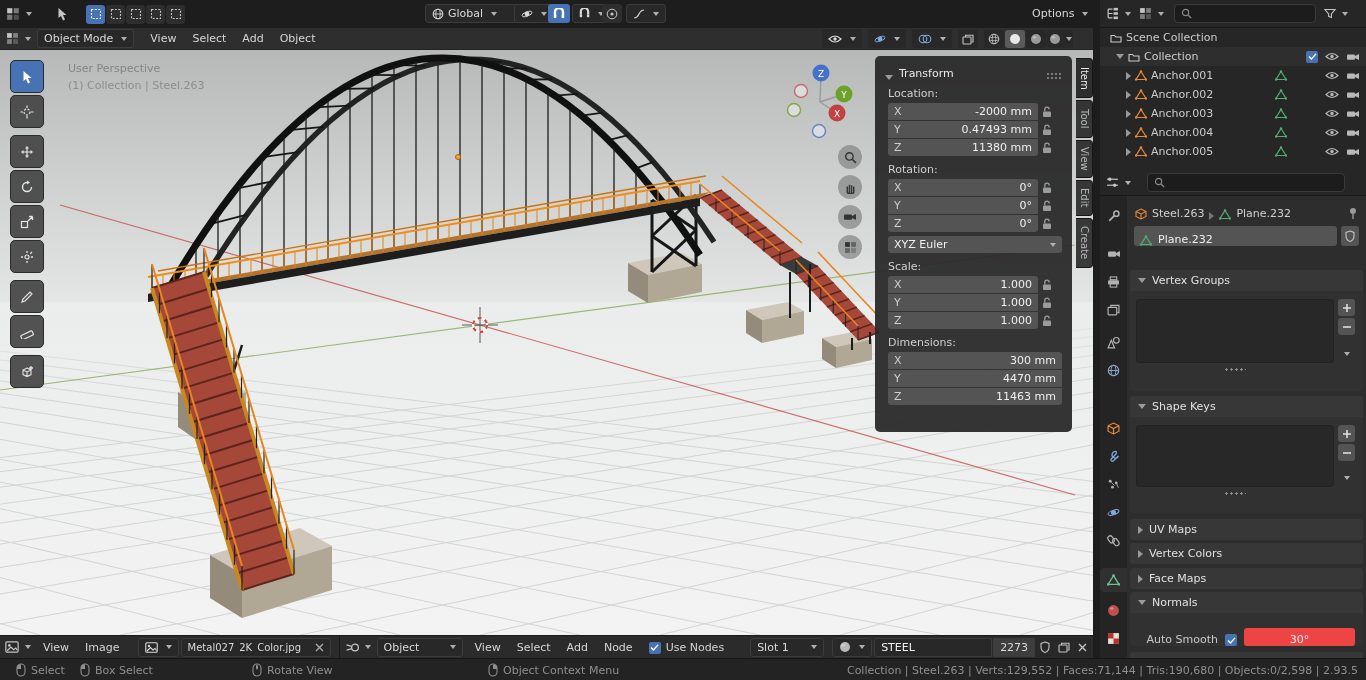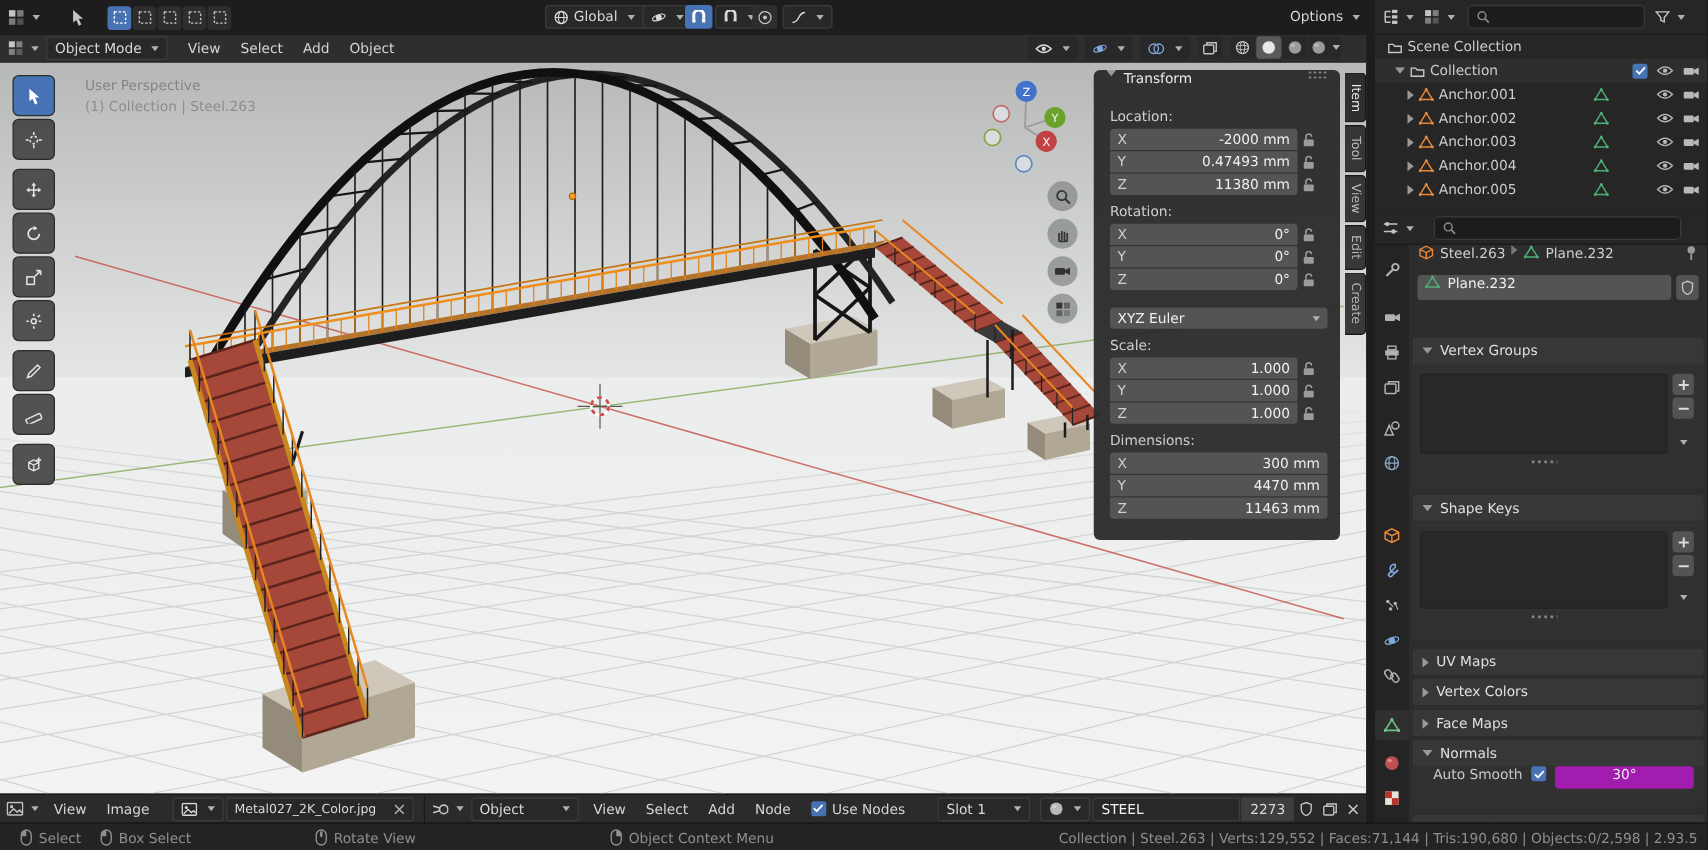--- a/index.html
+++ b/index.html
@@ -1,19 +1,19 @@
 <!DOCTYPE html>
 <html><head>
 <meta charset="utf-8">
 <style>
   *{margin:0;padding:0;box-sizing:border-box}
   html,body{width:1366px;height:680px;overflow:hidden}
   body{position:relative;background:#1d1d1d;font:11px "DejaVu Sans","Liberation Sans",sans-serif;color:#d4d4d4}
   .abs{position:absolute}
-  .row{display:flex;align-items:flex-start}
+  .row{display:flex;align-items:flex-end}
   .ic{display:block}
   .chev{width:0;height:0;border-left:3.5px solid transparent;border-right:3.5px solid transparent;border-top:4px solid #b0b0b0;display:inline-block;margin-left:4px;flex:none}
   .tri-d{width:0;height:0;border-left:4px solid transparent;border-right:4px solid transparent;border-top:5px solid #9a9a9a;display:inline-block;flex:none}
   .tri-r{width:0;height:0;border-top:4px solid transparent;border-bottom:4px solid transparent;border-left:5px solid #9a9a9a;display:inline-block;flex:none}
   .menu{padding:0 8px;height:100%;display:flex;align-items:center;color:#d6d6d6;flex:none}
   .dd{background:#282828;border:1px solid #3c3c3c;border-radius:3px;height:19px;display:flex;align-items:center;padding:0 6px;gap:4px;color:#d9d9d9;flex:none}
   .icbtn{display:flex;align-items:center;justify-content:center;border-radius:3px;flex:none;color:#c4c4c4}
   .blue{background:#4772b3!important;color:#fff!important}
   .bluetint{color:#7fa8dc!important}
   
@@ -300,21 +300,21 @@
         <svg class="ic" width="12" height="12">
           <use href="#i-selbox"></use>
         </svg>
       </div>
     <div class="icbtn" style="width:19px;height:19px;background:#2e2e2e">
         <svg class="ic" width="12" height="12">
           <use href="#i-selbox"></use>
         </svg>
       </div>
   </div>
-  <div class="dd abs" style="left:436px;top:4px;width:104px">
+  <div class="dd abs" style="left:425px;top:4px;width:104px">
     <svg class="ic" width="12" height="12">
         <use href="#i-globe"></use>
       </svg>
     <span>Global</span>
       <span class="chev"></span>
   </div>
   <div class="dd abs" style="left:514px;top:4px">
     <svg class="ic" width="12" height="12">
         <use href="#i-orbit"></use>
       </svg>
@@ -876,21 +876,21 @@
       <div class="tfield fbot">
         <span class="tax">Z</span>
         <span class="tvl">0°</span>
       </div>
       <span class="tlock">
         <svg class="ic" width="10" height="12">
           <use href="#i-lock"></use>
         </svg>
       </span>
     </div>
-  <div class="trow" style="margin-top:14px">
+  <div class="trow" style="margin-top:4px">
       <div class="tfield wide fall">
         <span style="flex:1">XYZ Euler</span>
         <span class="chev"></span>
       </div>
     </div>
   <div class="nplabel">Scale:</div>
   <div class="trow">
       <div class="tfield ftop">
         <span class="tax">X</span>
         <span class="tvl">1.000</span>
@@ -1273,21 +1273,21 @@
     <span>Normals</span>
   </div>
   <div class="pbody" style="height:33px">
     <div class="row" style="height:100%;padding:0 8px;gap:7px">
       <span style="width:80px;text-align:right;color:#c9c9c9">Auto Smooth</span>
       <span class="checkbox">
           <svg class="ic" width="9" height="7" style="color:#fff">
             <use href="#i-check"></use>
           </svg>
         </span>
-      <div class="row" style="flex:1;height:18px;background:#a21caf;border-radius:3px;justify-content:center;color:#eee">
+      <div class="row" style="flex:1;height:18px;background:#ef4444;border-radius:3px;justify-content:center;color:#eee">
         <span>30°</span>
       </div>
     </div>
   </div>
   <div class="phead" style="margin-top:6px">
     <span class="tri-r"></span>
     <span>Texture Space</span>
   </div>
 </div>
 

